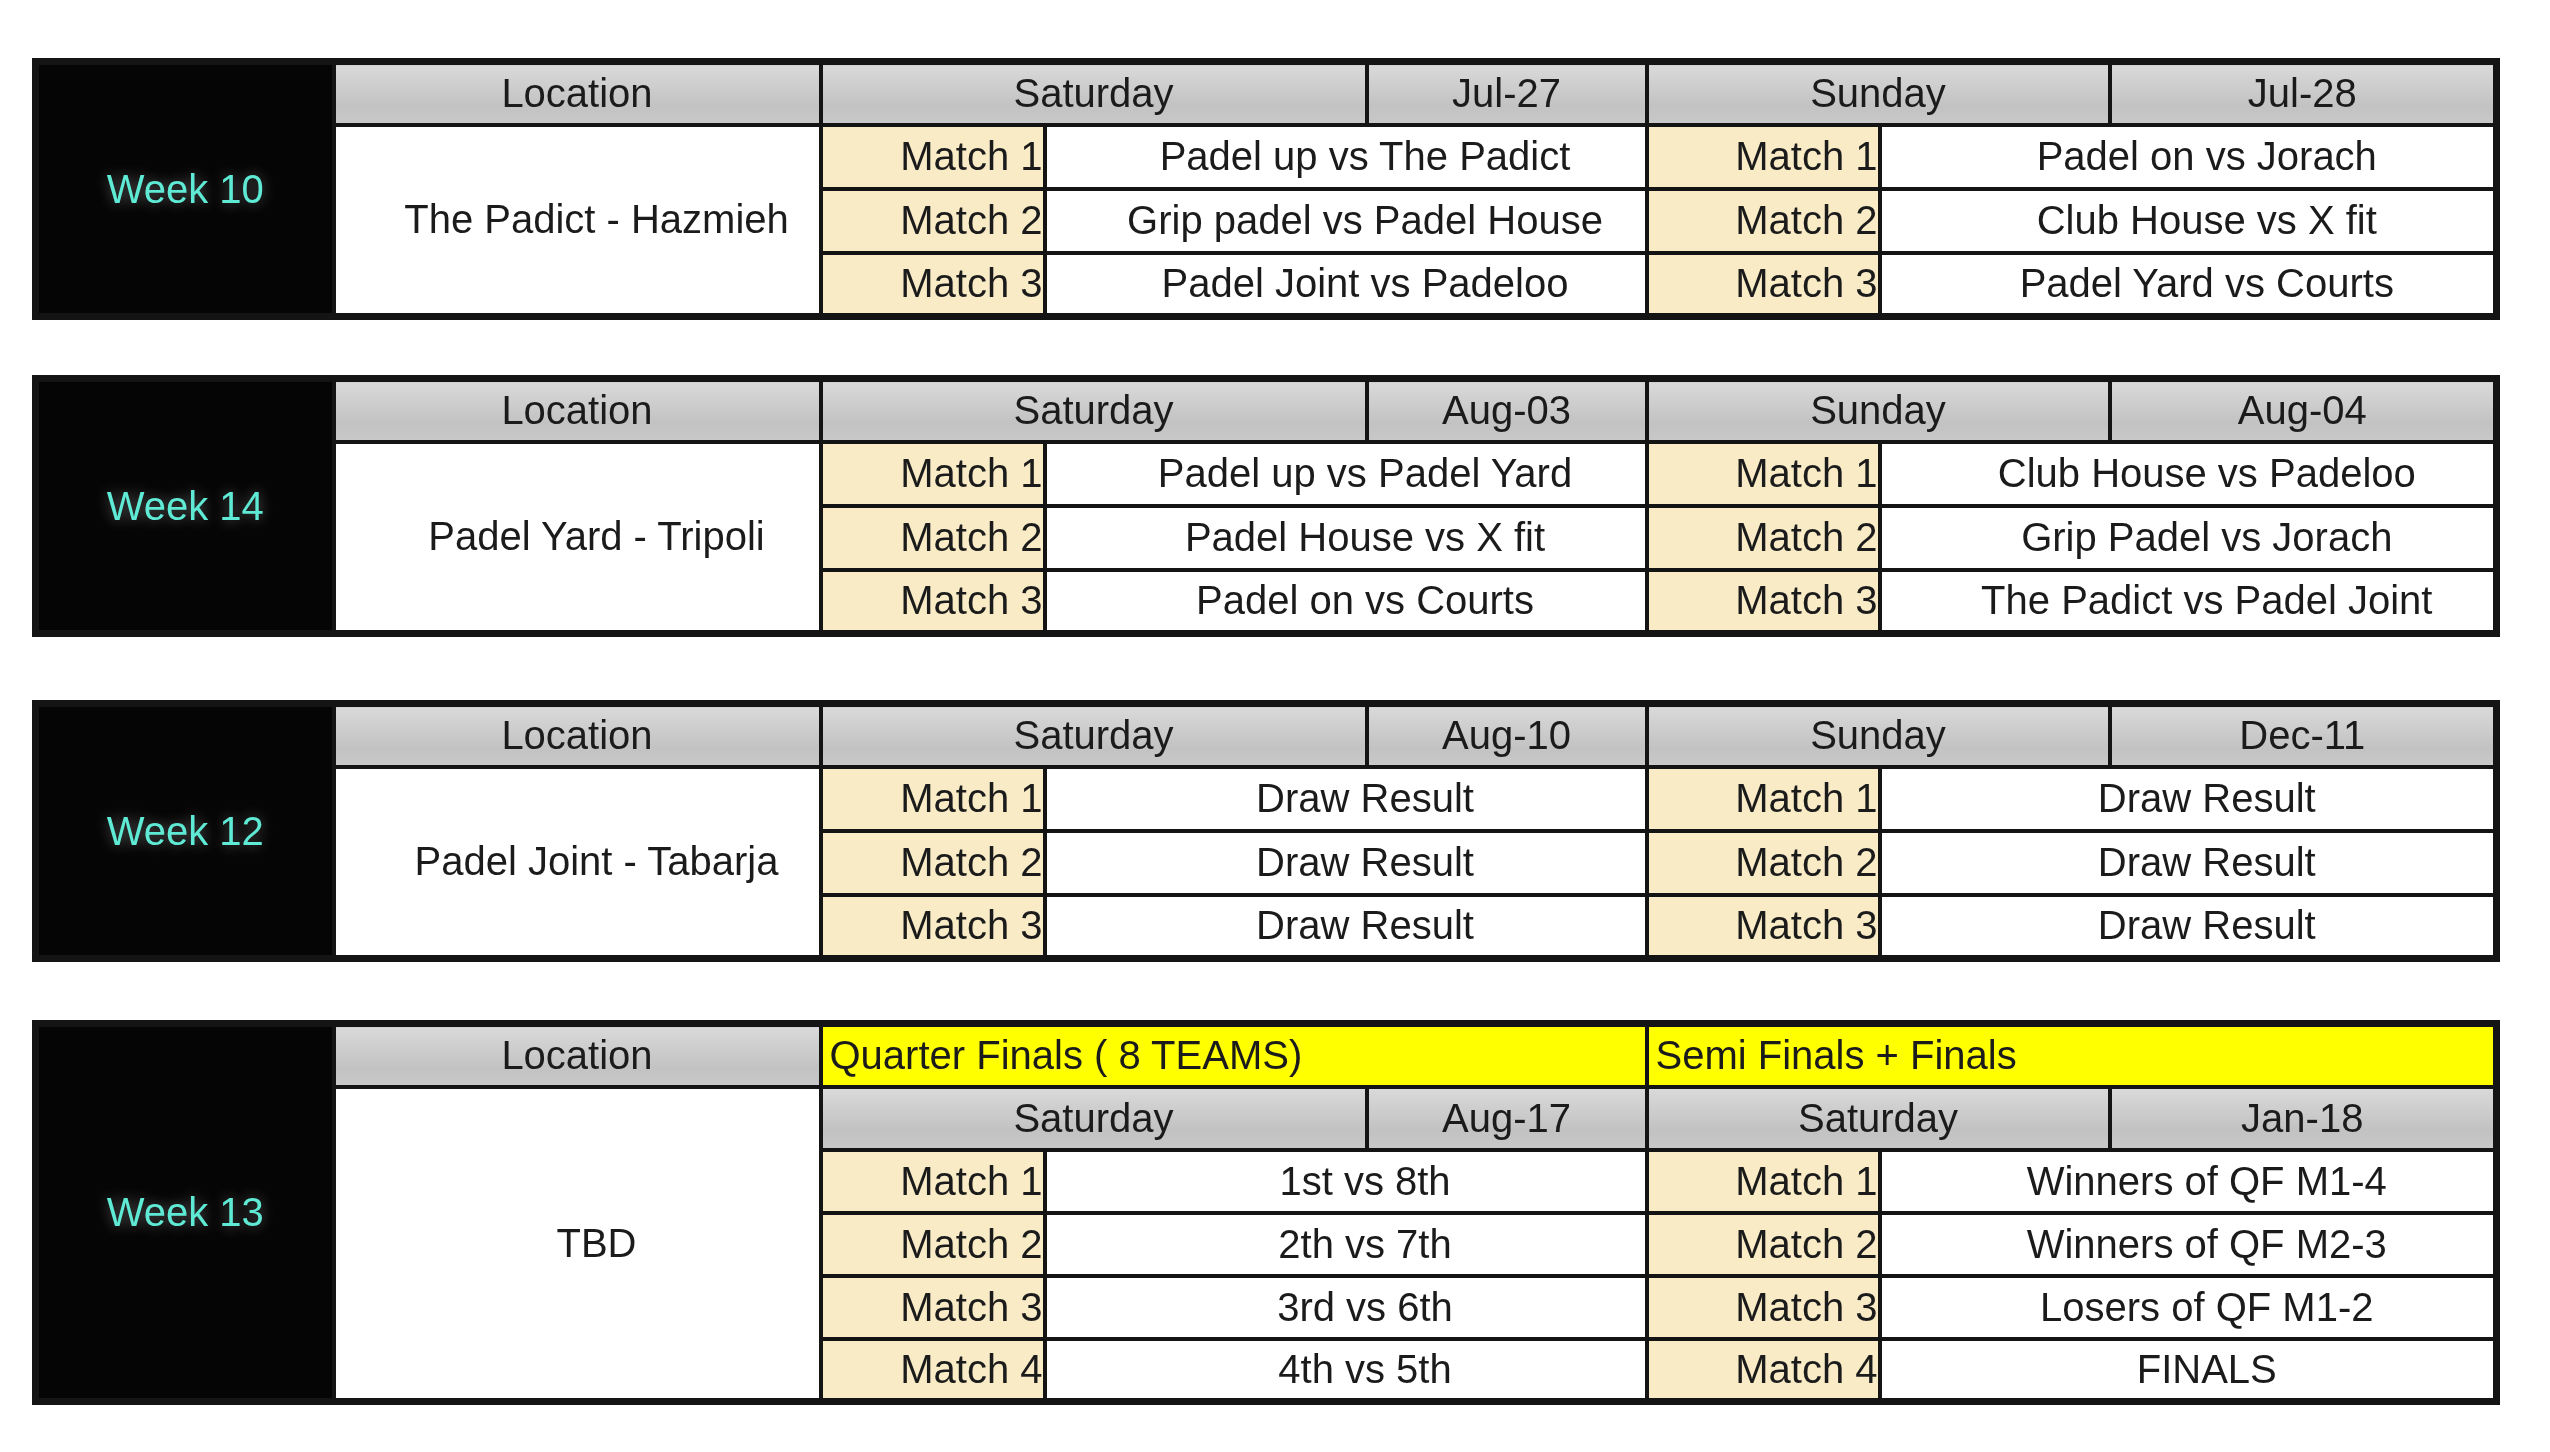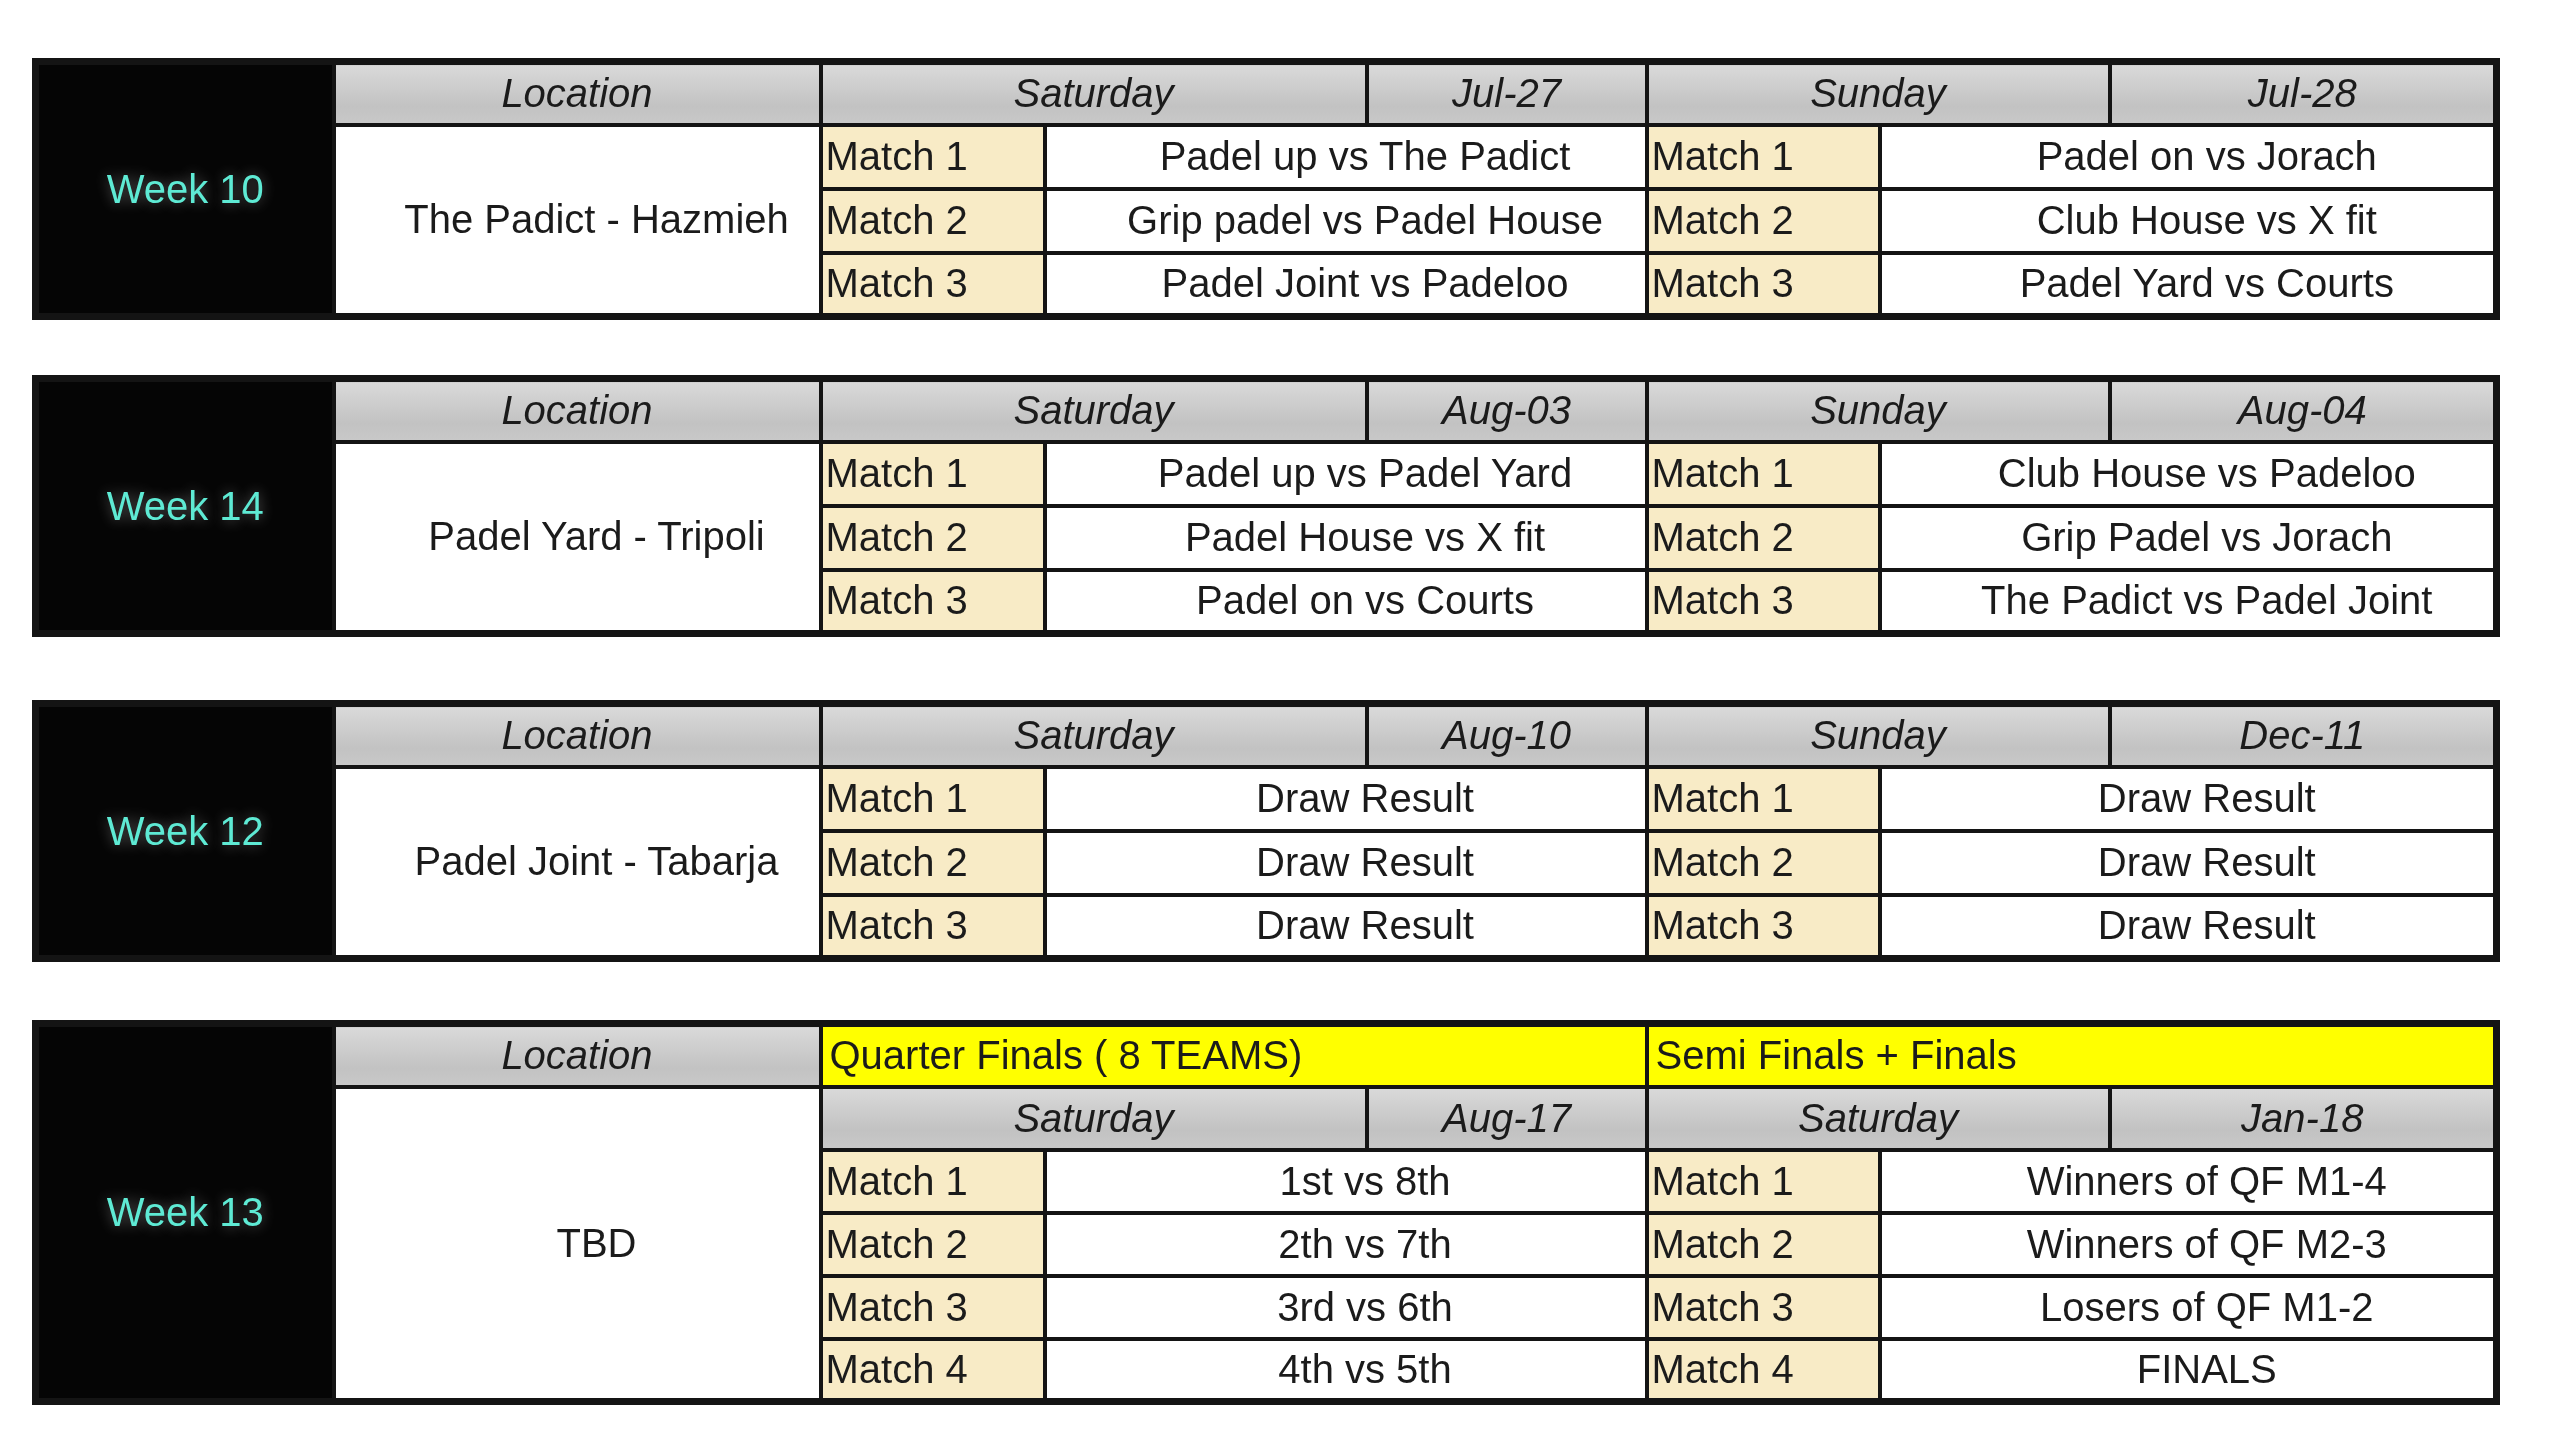--- a/index.html
+++ b/index.html
@@ -28,25 +28,24 @@
   tr.r{height:64px}
   tr.rf{height:63px}
 
   td.week{
     background:var(--week-black,#050505);
     color:#5eead4;
     text-shadow:0 0 14px rgba(255,255,255,0.38);
   }
   td.hdr{
     background:linear-gradient(180deg,#d9d9d9 0%,var(--header-gray,#c2c2c2) 70%,#c8c8c8 100%);
-    font-style:italic;
   }
   td.tan{
     background:var(--match-label-tan,#f8ebc6);
-    text-align:left;padding-left:3px;
+    text-align:right;padding-left:3px;
   }
   td.yellow{
     background:var(--finals-yellow,#ffff00);
     text-align:left;padding-left:7px;
   }
   td.loc,td.name{background:#ffffff;padding-left:39px;}
 </style>
 </head>
 <body>
 

